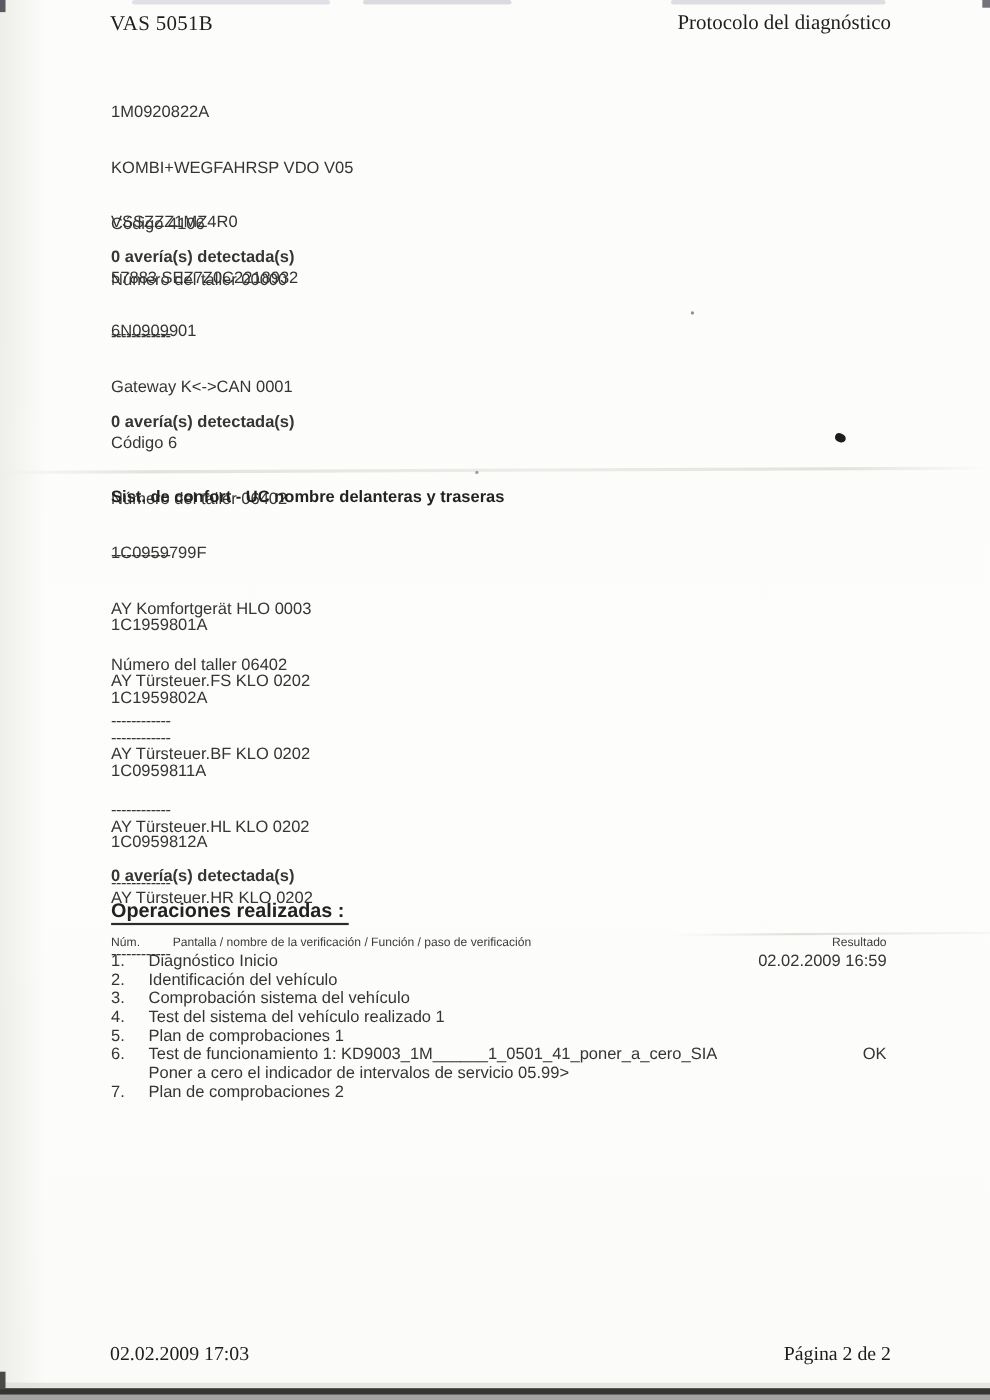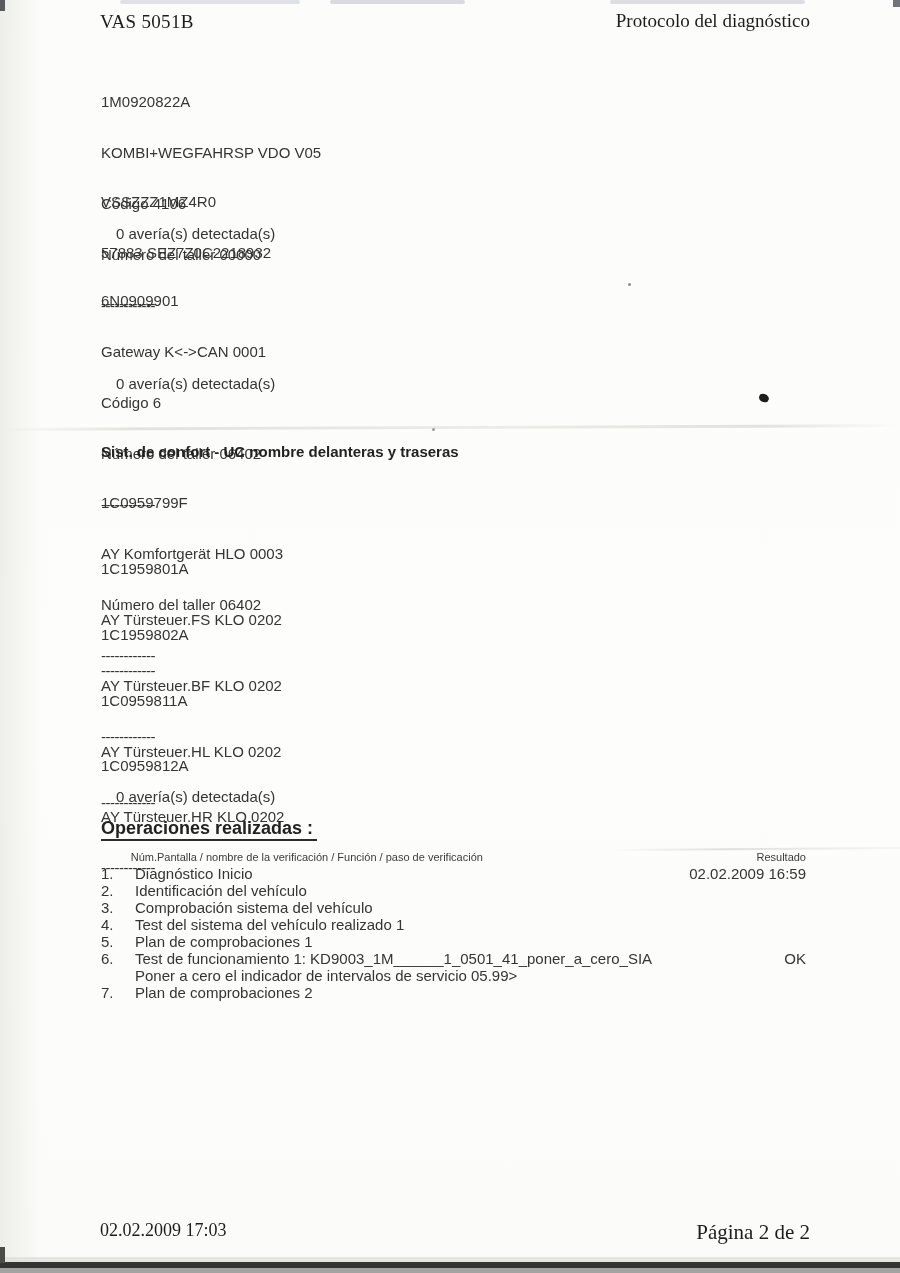--- a/index.html
+++ b/index.html
@@ -30,35 +30,35 @@
   .dot-a { position:absolute; left:628px; top:283px; width:3px; height:3px; background:#8e8e8b; border-radius:50%; }
   .dot-b { position:absolute; left:432px; top:428px; width:3px; height:3px; background:#9d9d9a; border-radius:50%; }
   
   .serif { font-family:"Liberation Serif", serif; color:#1d1d1b; }
   .doc-title-left  { position:absolute; left:100px; top:11px; font-size:19px; letter-spacing:.3px; }
   .doc-title-right { position:absolute; right:90px; top:10px; font-size:19px; }
   .mod { position:absolute; left:101px; font-size:15px; line-height:17px; white-space:pre; }
   .mod .bold { font-weight:bold; color:#222220; }
   .dashes { letter-spacing:-.5px; color:#45454з; }
   .dashes { letter-spacing:-.5px; }
-  .nofault { position:absolute; left:116px; font-size:15px; line-height:17px; }
+  .nofault { position:absolute; left:101px; font-size:15px; line-height:17px;font-weight:bold; }
   .ops-title { position:absolute; left:101px; top:818px; font-size:18px; }
   .ops-title span { font-weight:bold; color:#222220; border-bottom:2px solid #2c2c2a; padding:0 4px 1px 0; }
   .tbl-head { position:absolute; left:101px; right:94px; top:851px; display:flex; font-size:11px; color:#3c3c3a; }
-  .tbl-head .c-num { width:56px;text-align:right; }
+  .tbl-head .c-num { width:56px; }
   .tbl-head .c-desc { }
   .tbl-head .c-res { margin-left:auto; }
   .tbl-rows { position:absolute; left:101px; right:94px; top:865px; font-size:15px; line-height:17px; }
   .op-row { display:flex; }
   .op-num { width:34px; flex:0 0 34px; }
   .op-desc { white-space:pre; }
   .op-res { margin-left:auto; text-align:right; white-space:pre; }
   .op-cont { padding-left:34px; white-space:pre; }
   .footer-left  { position:absolute; left:100px; top:1220px; font-size:18px; }
-  .footer-right { position:absolute; right:90px; top:1220px; font-size:21px; }
+  .footer-right { position:absolute; right:90px; top:1220px; font-size:18px; }
 </style>
 </head>
 <body>
 
 <div class="page">
 
   <div class="left-shade"></div>
   <div class="edge-streak" style="left:120px;width:180px;background:#dfe1e6;"></div>
   <div class="edge-streak" style="left:330px;width:135px;background:#d9dbe0;"></div>
   <div class="edge-streak" style="left:610px;width:195px;background:#dcdee2;"></div>

